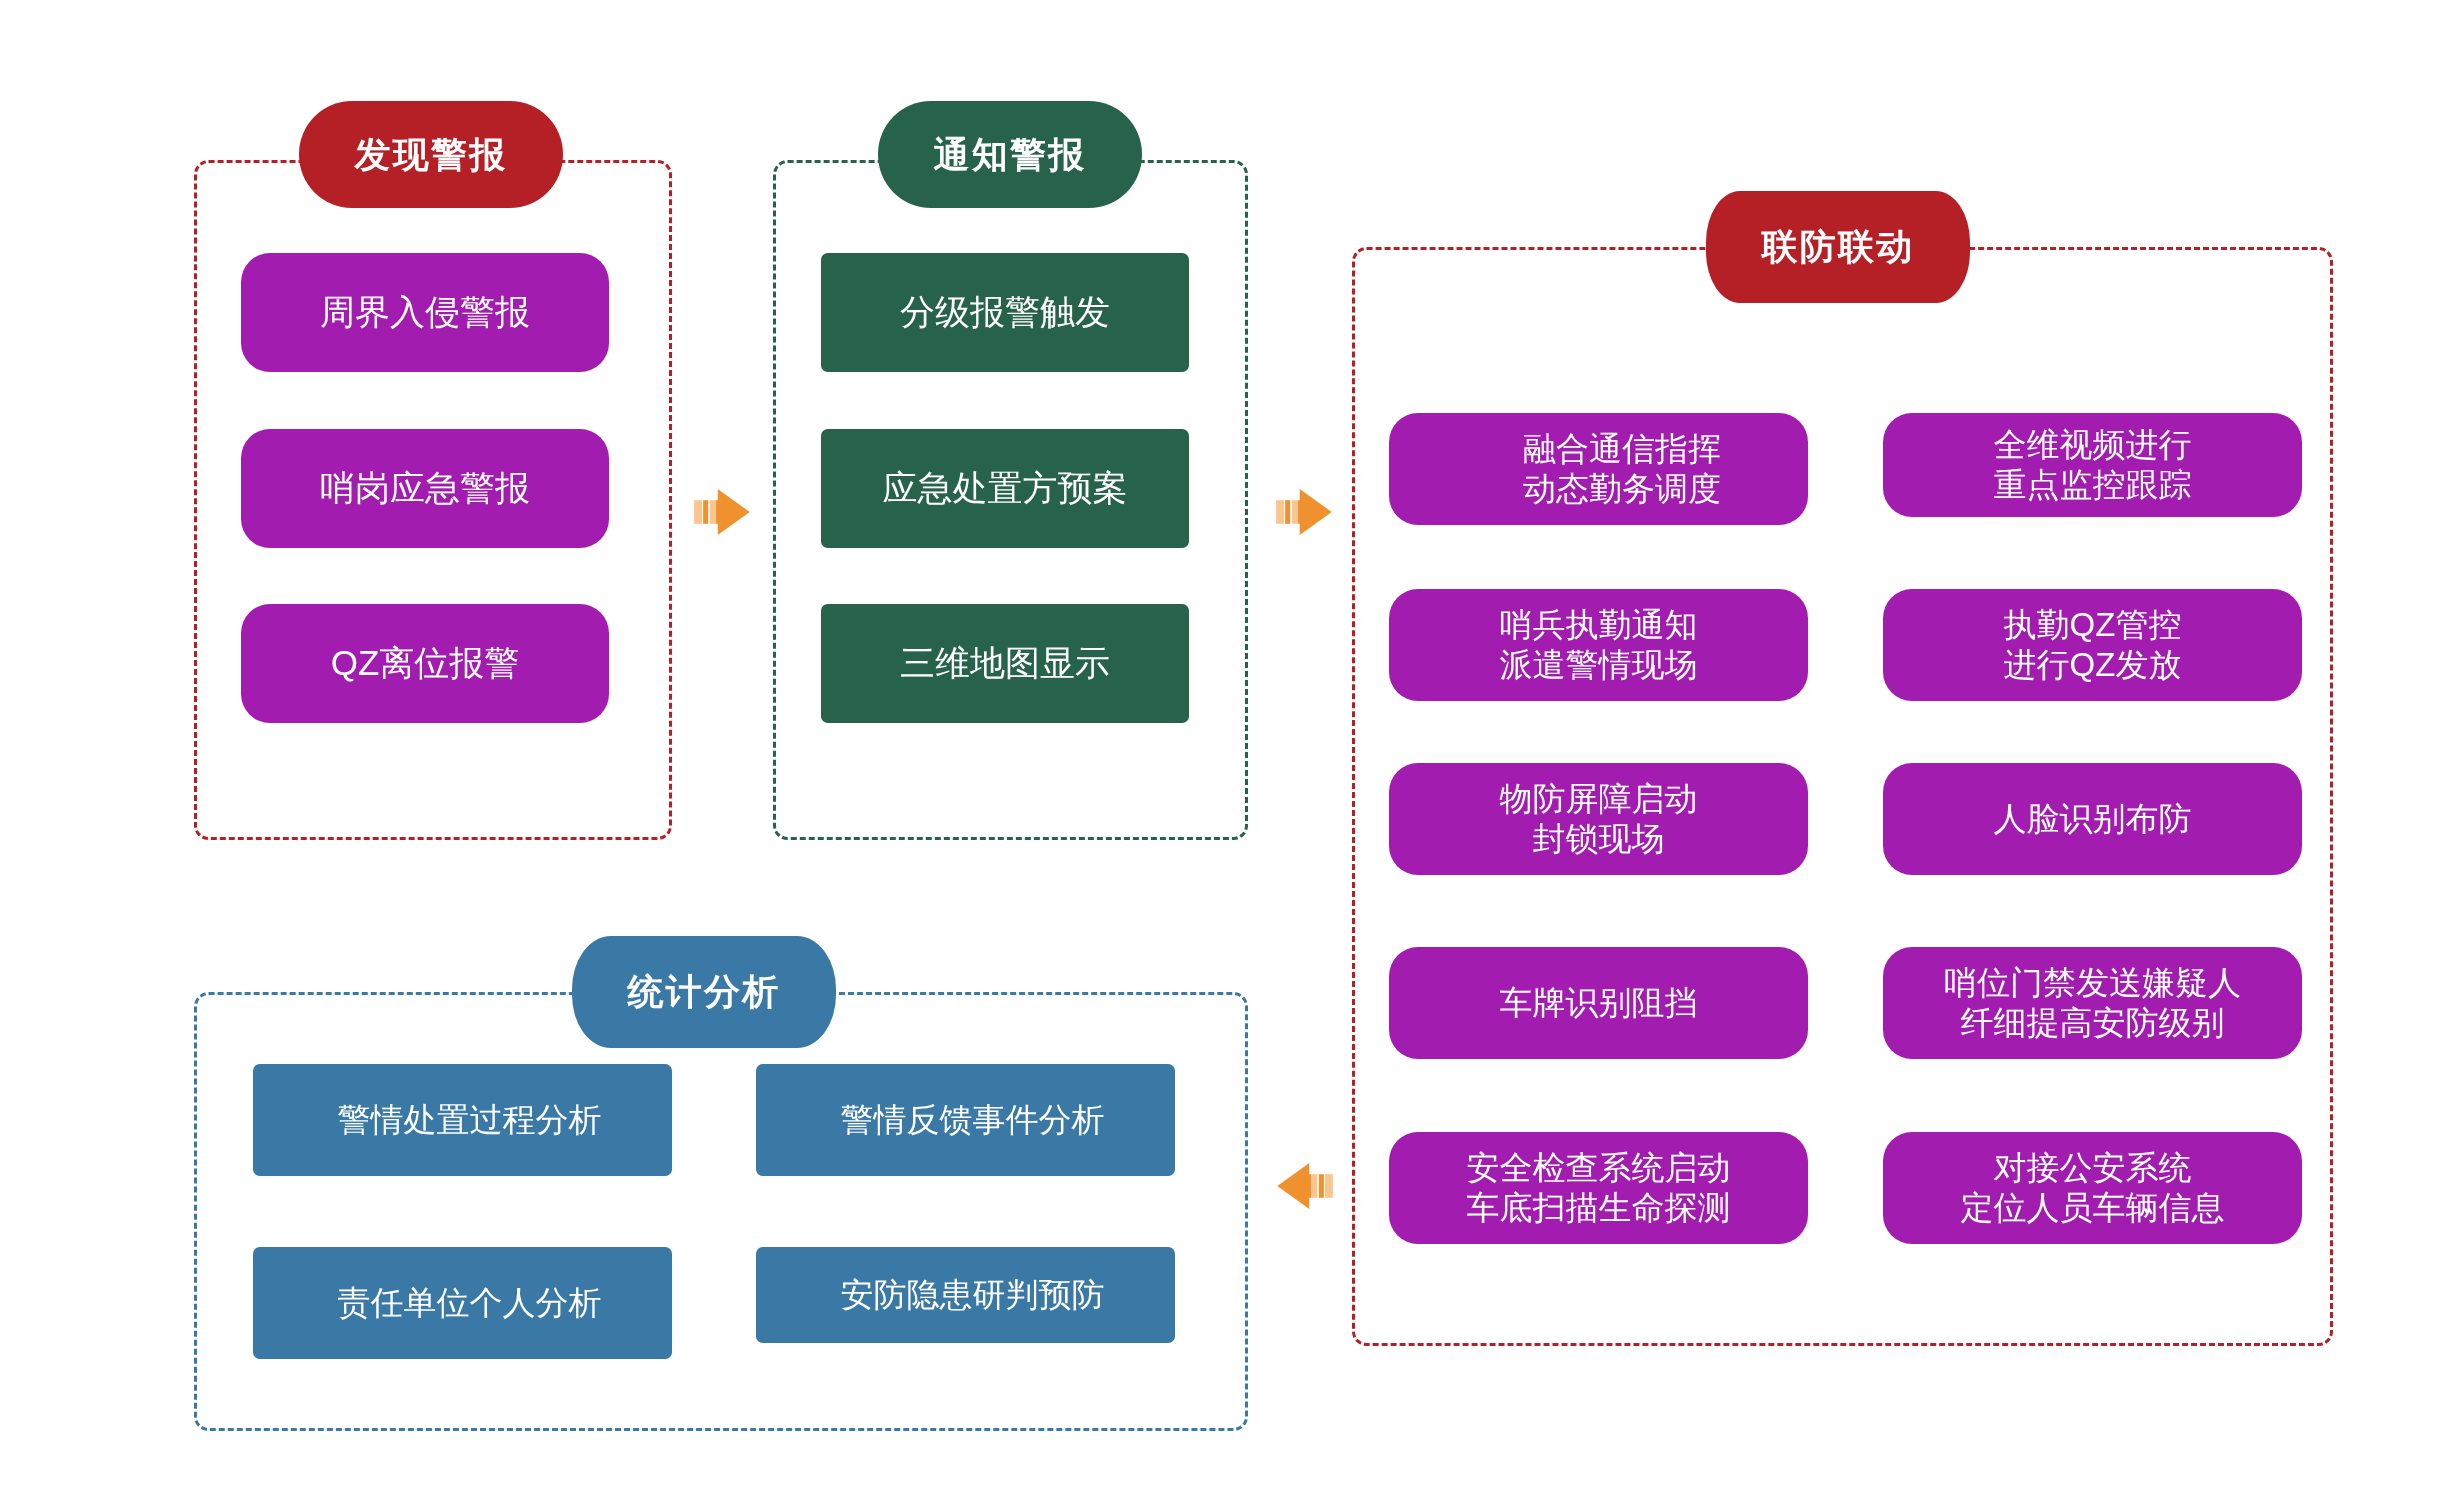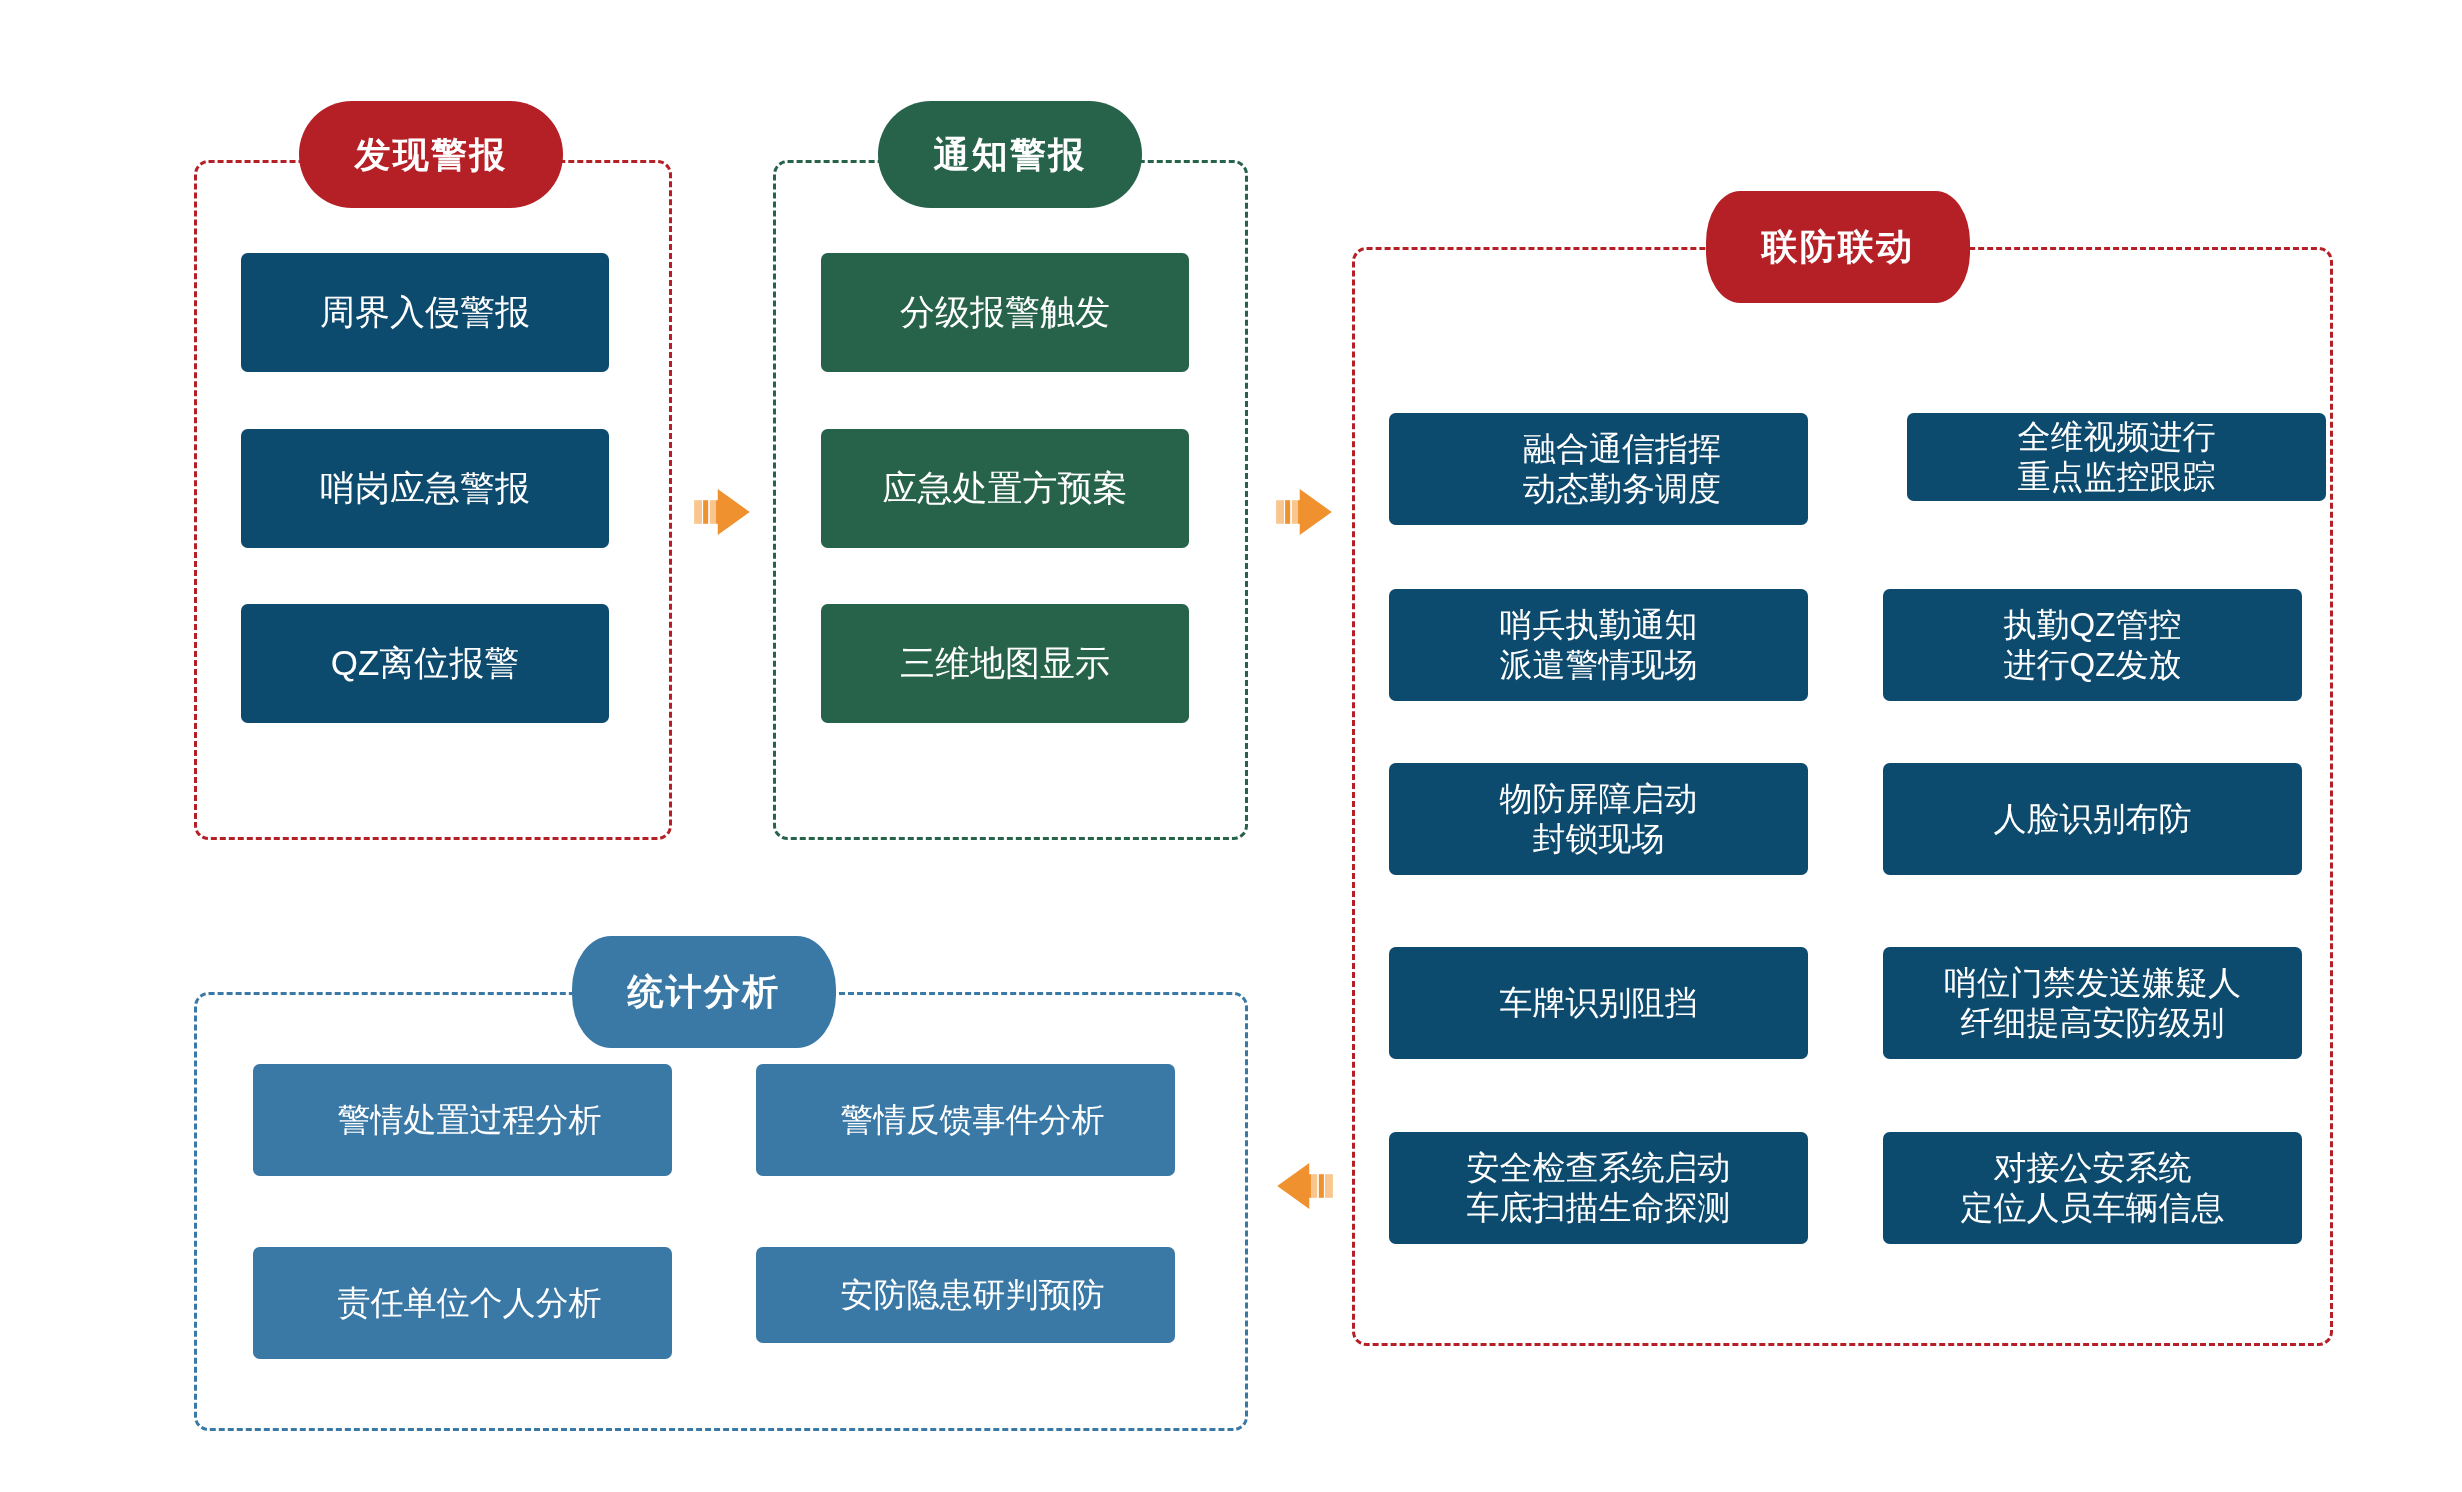--- a/index.html
+++ b/index.html
@@ -52,21 +52,21 @@
     display:flex;
     align-items:center;
     justify-content:center;
     text-align:center;
     color:#ffffff;
     border-radius:6.7px;
     line-height:1.22;
     white-space:pre-line;
     z-index:3;
   }
-  .card.red   {background:#0c4a6e;}
+  .card.red   {background:#a21caf;border-radius:29px;}
   .card.green {background:#27624B;}
   .card.blue  {background:#3A78A5;padding-left:14px;}
 
   
   .arrow{
     position:absolute;
     z-index:6;
   }
 </style>
 </head>
@@ -109,21 +109,21 @@
   <div class="frame red" style="left:1352px;top:247px;width:981px;height:1099px;"></div>
 
   <div class="pill red" style="left:1706px;top:191px;width:264px;height:112px;border-radius:34px/51px;font-size:36px;">
     <span>联防联动</span>
   </div>
 
   <div class="card red" style="left:1389px;top:413px;width:419px;height:112px;font-size:33px;padding-left:47px;">
     <span>融合通信指挥
 动态勤务调度</span>
   </div>
-  <div class="card red" style="left:1883px;top:413px;width:419px;height:88px;font-size:33px;margin-left:24px;">
+  <div class="card red" style="left:1883px;top:413px;width:419px;height:104px;font-size:33px;">
     <span>全维视频进行
 重点监控跟踪</span>
   </div>
 
   <div class="card red" style="left:1389px;top:589px;width:419px;height:112px;font-size:33px;">
     <span>哨兵执勤通知
 派遣警情现场</span>
   </div>
   <div class="card red" style="left:1883px;top:589px;width:419px;height:112px;font-size:33px;">
     <span>执勤QZ管控

